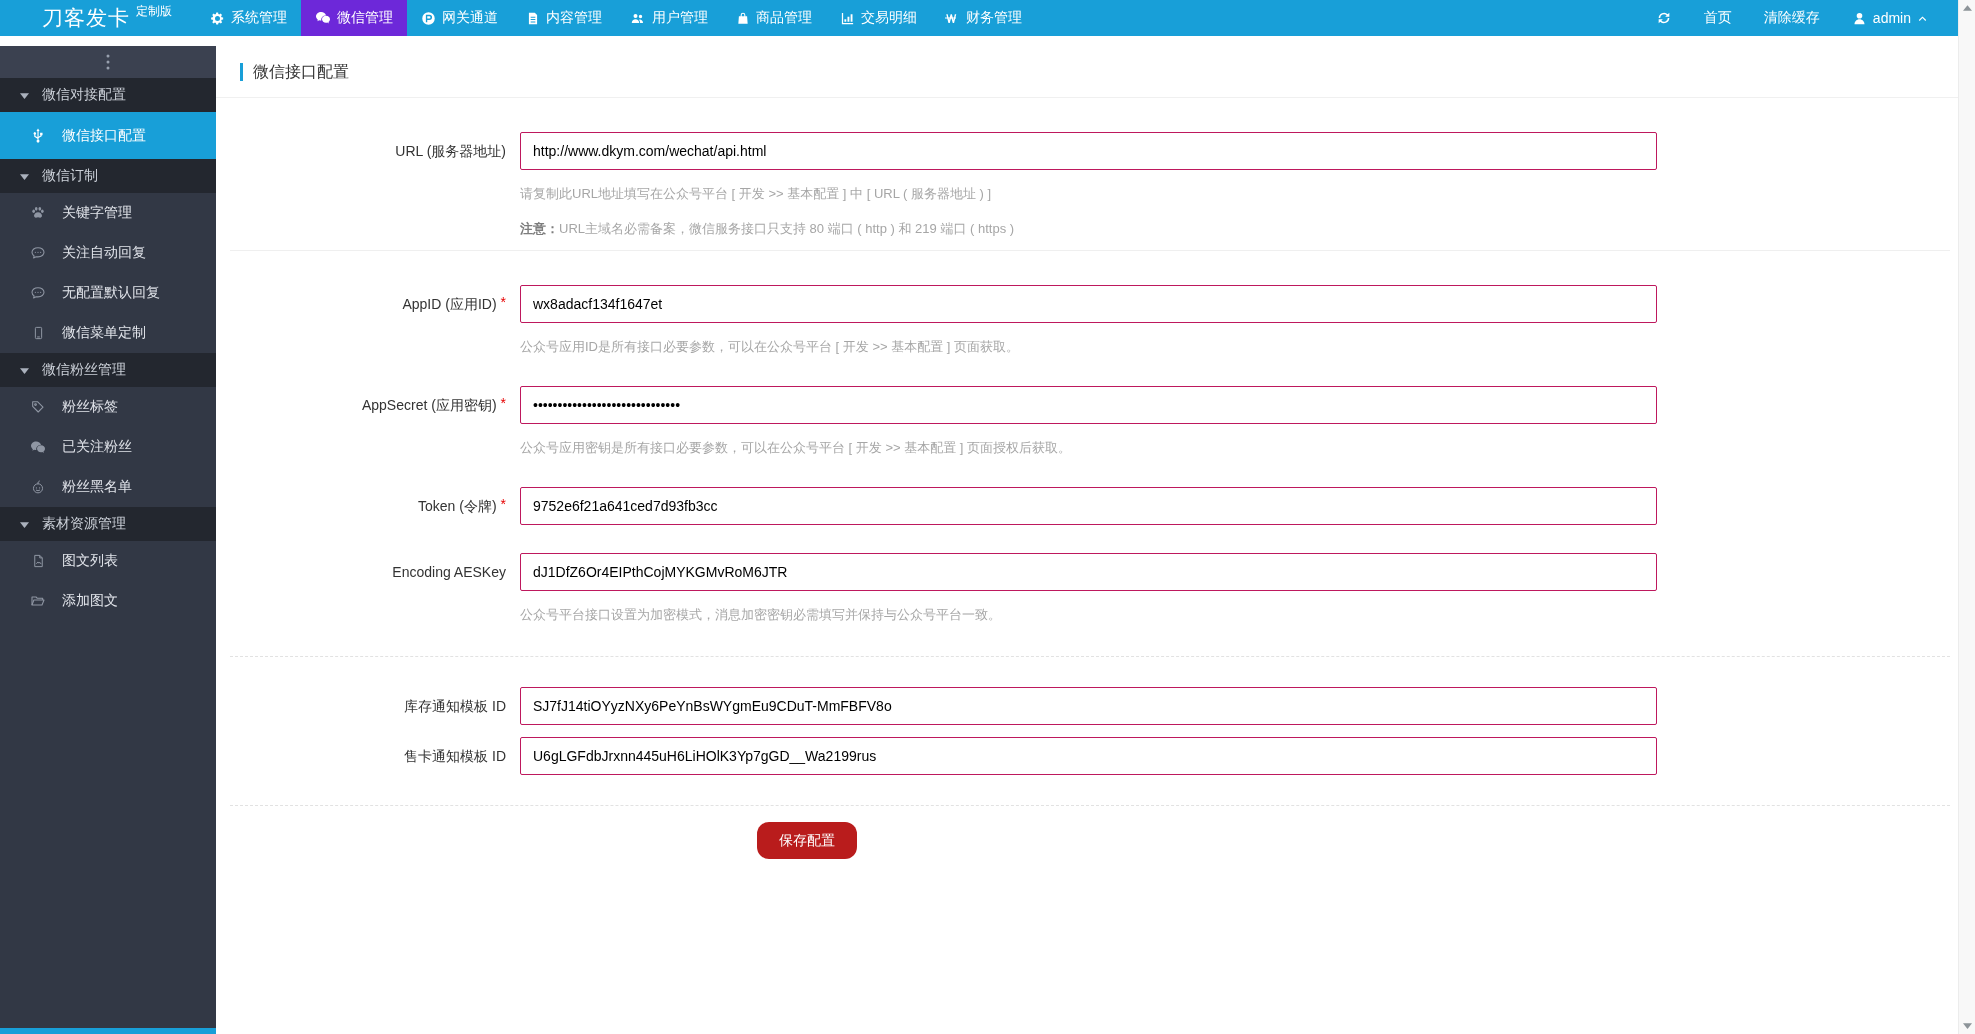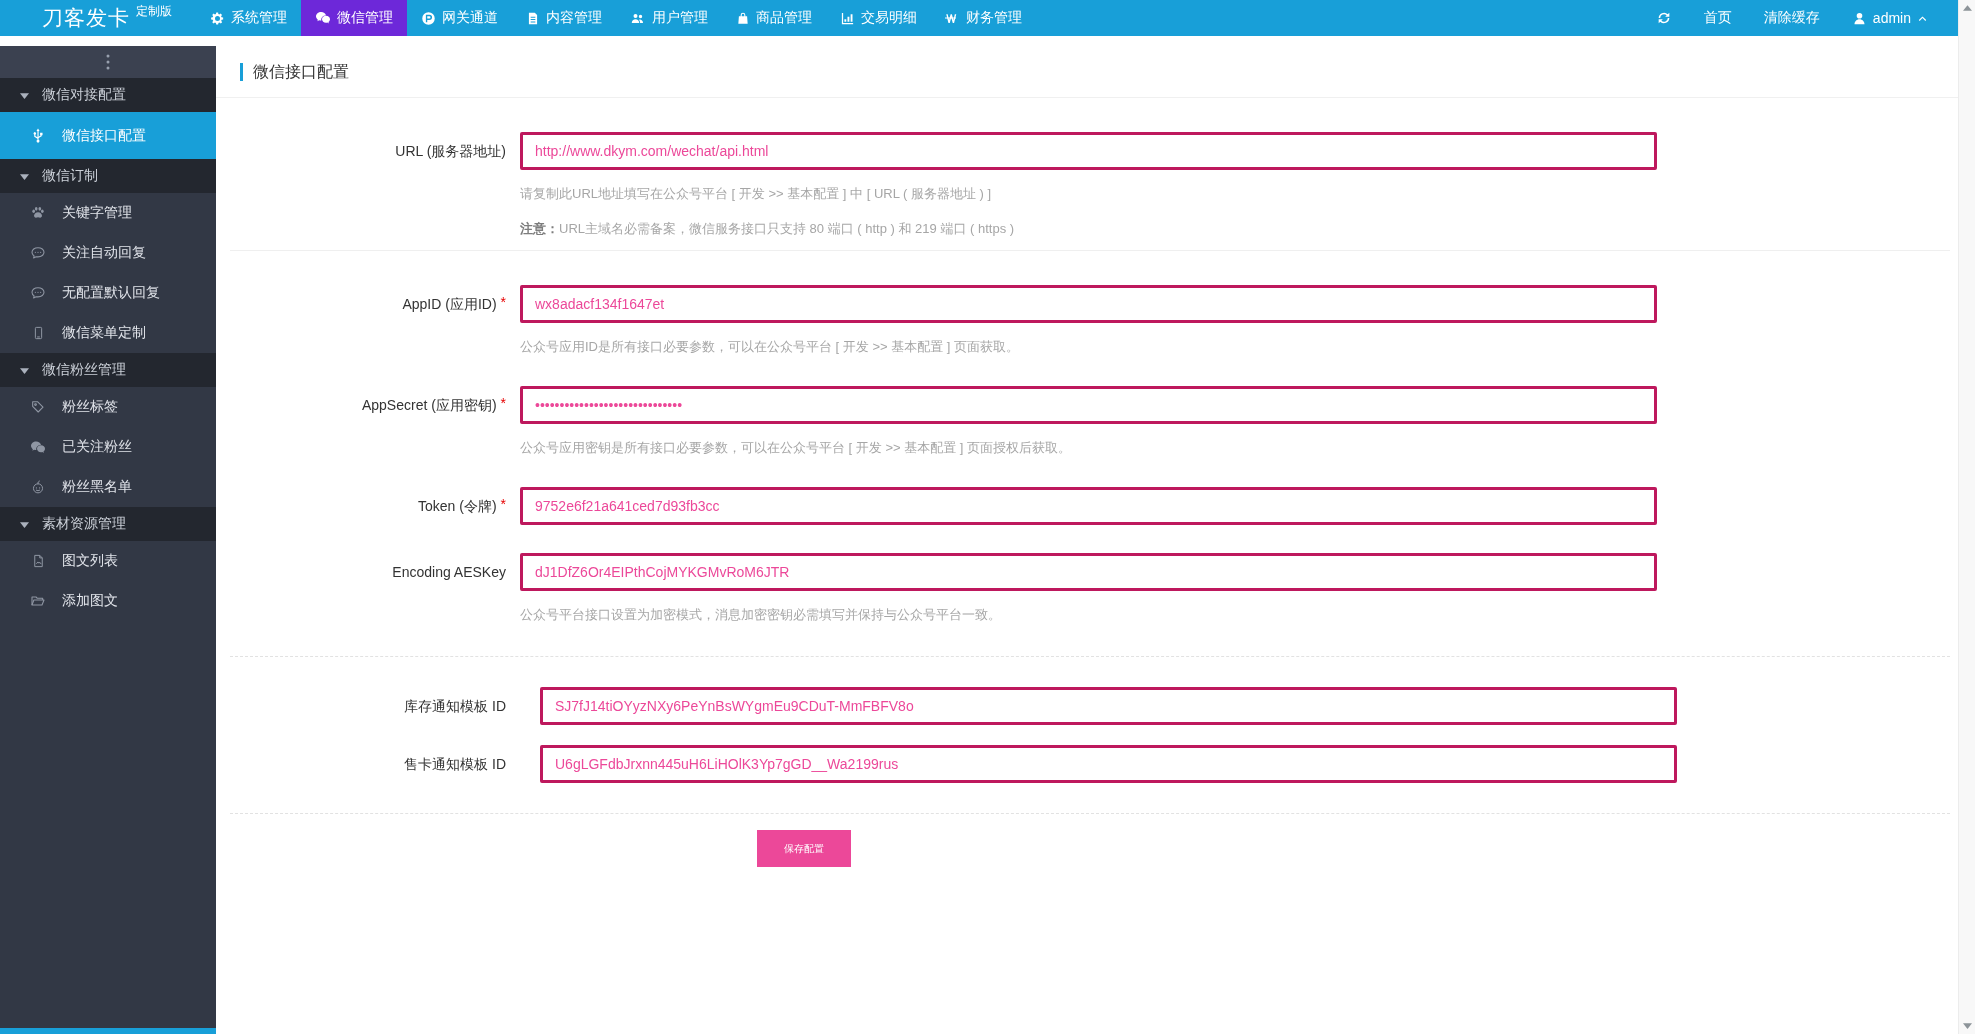--- a/index.html
+++ b/index.html
@@ -48,38 +48,38 @@
   .side-footer { position:absolute; bottom:0; left:0; width:100%; height:6px; background:#189fd8; }
 
   
   .main { position:absolute; top:46px; left:216px; right:17px; bottom:0; background:#fff; overflow:hidden; }
   .page-header { height:52px; display:flex; align-items:center; padding-left:24px; border-bottom:1px solid #f0f0f0; }
   .page-title { font-size:16px; color:#333; border-left:3px solid #189fd8; padding-left:10px; line-height:18px; }
 
   .form-area { padding-top:34px; }
   .form-row { display:flex; margin-bottom:28px; }
   .form-row.tight { margin-bottom:10px; }
-  .form-row.tpl { margin-bottom:20px;gap:20px; }
+  .form-row.tpl { margin-bottom:12px; }
   .form-label { width:290px; text-align:right; line-height:38px; font-size:14px; color:#333; flex-shrink:0; }
   .required { color:#e60000; margin-left:4px; position:relative; top:-2px; }
   .form-control { margin-left:14px; width:1137px; }
   .form-input {
-    width:100%; height:38px; border:3px solid #be185d; border-radius:2px;
-    padding:12px 12px; font-size:14px; color:#ec4899; outline:none; background:#fff;
+    width:100%; height:38px; border:1px solid #be185d; border-radius:2px;
+    padding:12px 12px; font-size:14px; color:#000000; outline:none; background:#fff;
     font-family:"Liberation Sans","DejaVu Sans",sans-serif;
   }
   .hint { margin-top:12px; font-size:13px; color:#a6a6a6; line-height:23px; }
   .hint b { color:#7d7d7d; font-weight:bold; }
   .divider { border-top:1px solid #efefef; margin:0 8px 34px 14px; }
   .divider.dashed { border-top:1px dashed #e2e2e2; margin:30px 8px 30px 14px; }
   .divider.dashed.last { margin-bottom:16px; }
   .btn-row { padding-left:541px; }
   .save-btn {
-    min-width:94px; height:37px; background:#ec4899; color:#fff; border:none;
-    border-radius:0; font-size:10px; cursor:pointer; padding:0 22px;
+    min-width:94px; height:37px; background:#b91c1c; color:#fff; border:none;
+    border-radius:12px; font-size:14px; cursor:pointer; padding:0 22px;
     font-family:"Liberation Sans","DejaVu Sans",sans-serif;
   }
 </style>
 </head>
 <body>
 
 <div class="topbar">
   <div class="brand">
     <span class="brand-main">刀客发卡</span>
     <span class="brand-badge">定制版</span>

